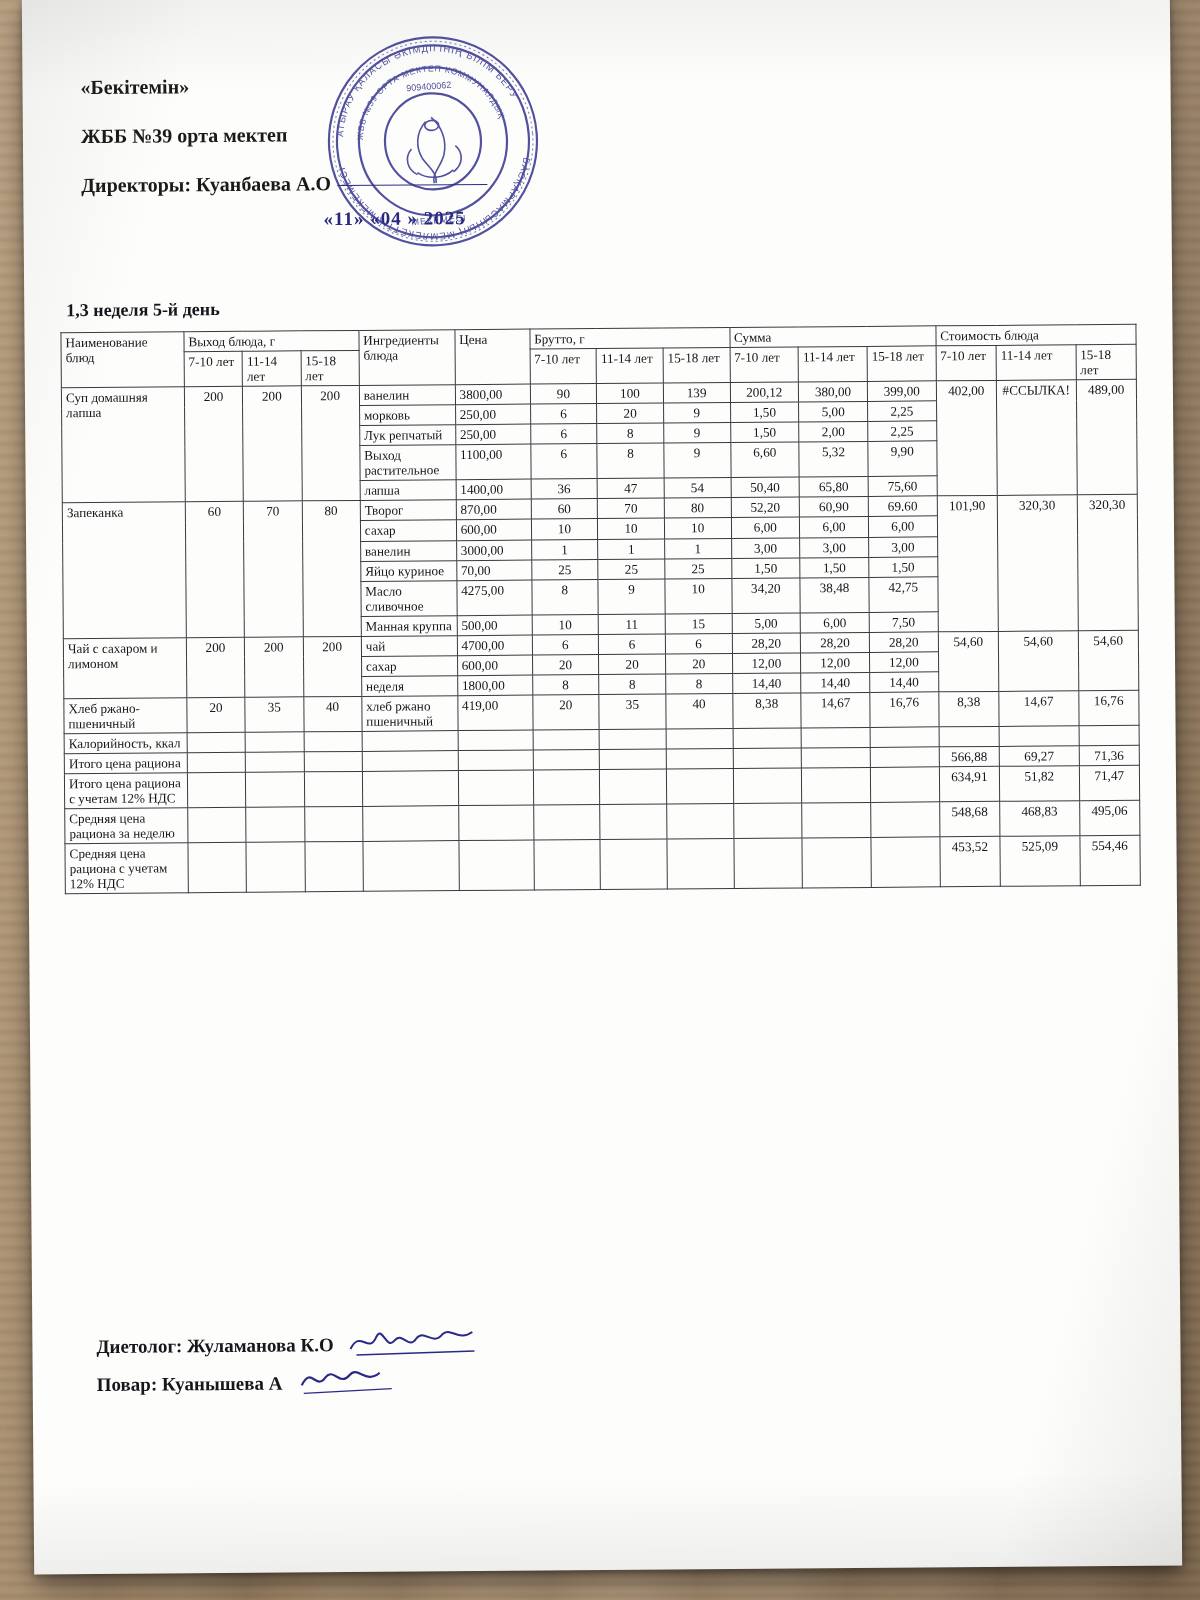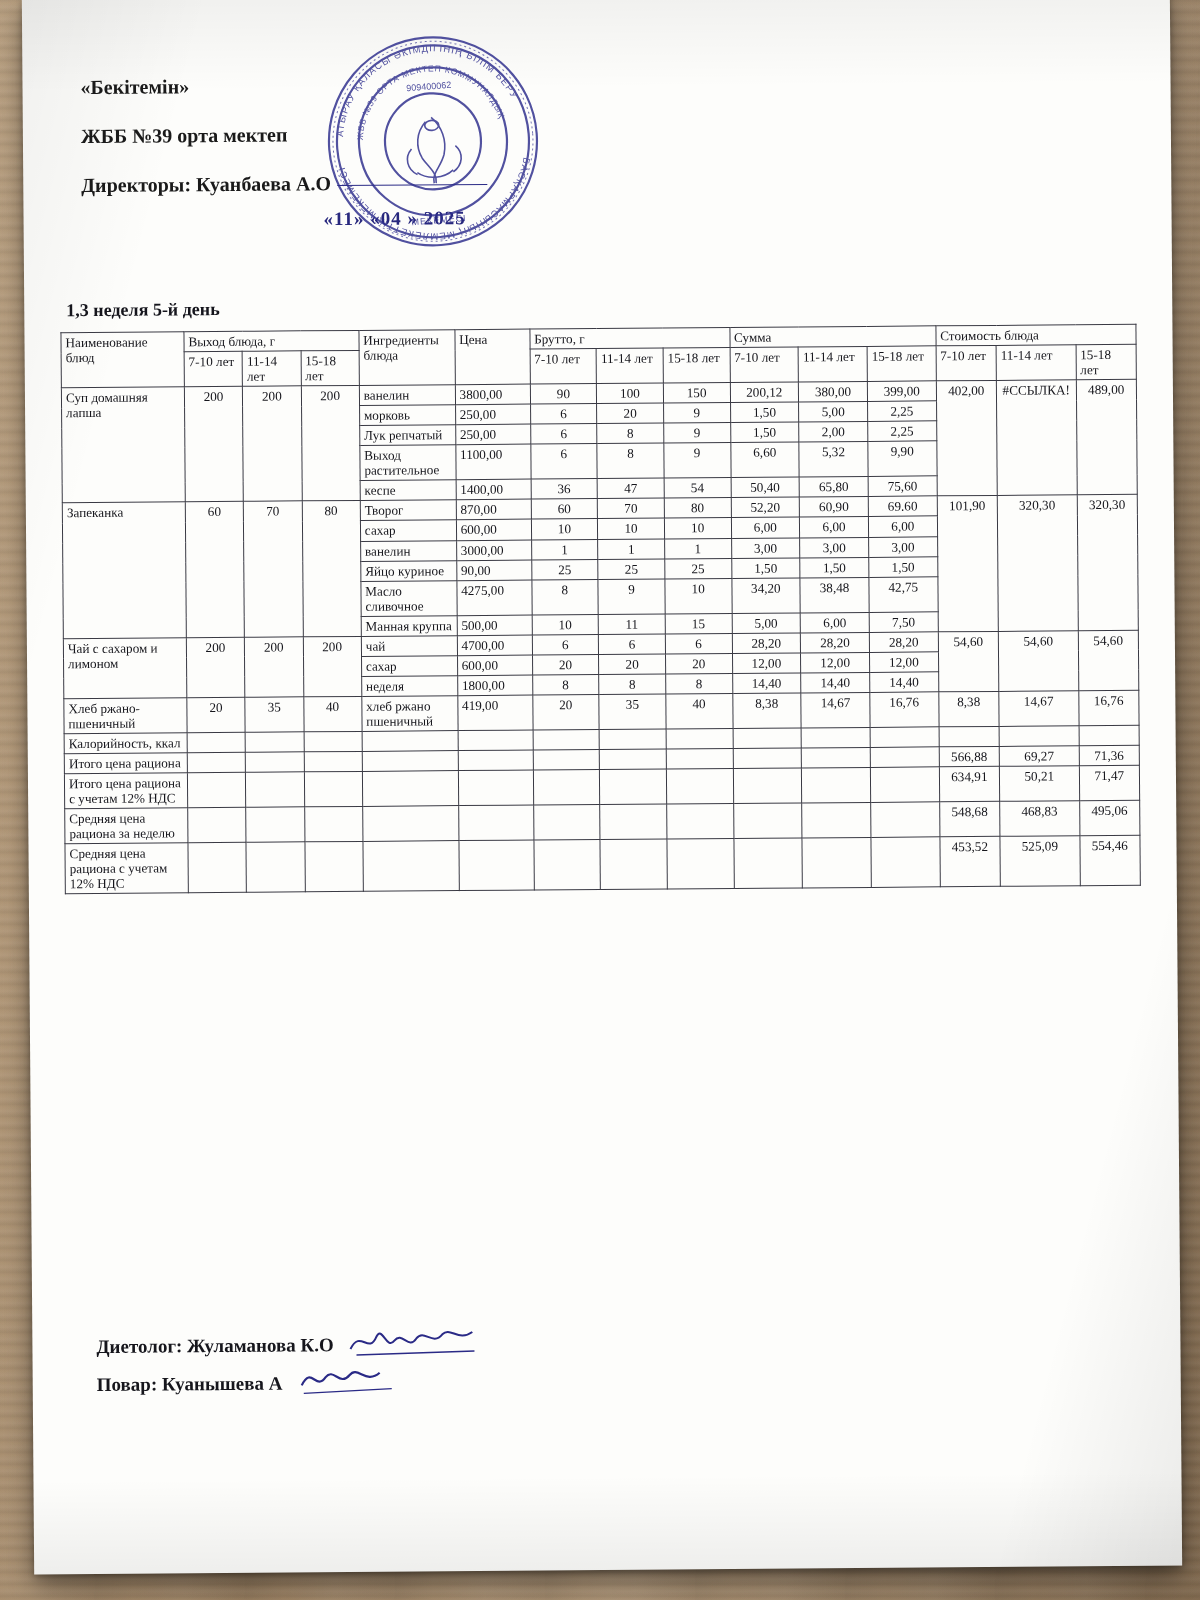--- a/index.html
+++ b/index.html
@@ -219,21 +219,21 @@
       <tbody id="tbody">
           <tr>
             <td class="dish" rowspan="5">Суп домашняя лапша</td>
             <td class="num" rowspan="5">200</td>
             <td class="num" rowspan="5">200</td>
             <td class="num" rowspan="5">200</td>
             <td>ванелин</td>
             <td>3800,00</td>
             <td class="num">90</td>
             <td class="num">100</td>
-            <td class="num">150</td>
+            <td class="num">139</td>
             <td class="num">200,12</td>
             <td class="num">380,00</td>
             <td class="num">399,00</td>
             <td class="num" rowspan="5">402,00</td>
             <td class="num" rowspan="5">#ССЫЛКА!</td>
             <td class="num" rowspan="5">489,00</td>
           </tr>
           <tr>
             <td>морковь</td>
             <td>250,00</td>
@@ -258,21 +258,21 @@
             <td>Выход растительное</td>
             <td>1100,00</td>
             <td class="num">6</td>
             <td class="num">8</td>
             <td class="num">9</td>
             <td class="num">6,60</td>
             <td class="num">5,32</td>
             <td class="num">9,90</td>
           </tr>
           <tr>
-            <td>кеспе</td>
+            <td>лапша</td>
             <td>1400,00</td>
             <td class="num">36</td>
             <td class="num">47</td>
             <td class="num">54</td>
             <td class="num">50,40</td>
             <td class="num">65,80</td>
             <td class="num">75,60</td>
           </tr>
           <tr>
             <td class="dish" rowspan="6">Запеканка</td>
@@ -306,21 +306,21 @@
             <td>3000,00</td>
             <td class="num">1</td>
             <td class="num">1</td>
             <td class="num">1</td>
             <td class="num">3,00</td>
             <td class="num">3,00</td>
             <td class="num">3,00</td>
           </tr>
           <tr>
             <td>Яйцо куриное</td>
-            <td>90,00</td>
+            <td>70,00</td>
             <td class="num">25</td>
             <td class="num">25</td>
             <td class="num">25</td>
             <td class="num">1,50</td>
             <td class="num">1,50</td>
             <td class="num">1,50</td>
           </tr>
           <tr>
             <td>Масло сливочное</td>
             <td>4275,00</td>
@@ -436,21 +436,21 @@
             <td>&nbsp;</td>
             <td>&nbsp;</td>
             <td>&nbsp;</td>
             <td>&nbsp;</td>
             <td>&nbsp;</td>
             <td>&nbsp;</td>
             <td>&nbsp;</td>
             <td>&nbsp;</td>
             <td>&nbsp;</td>
             <td class="num">634,91</td>
-            <td class="num">50,21</td>
+            <td class="num">51,82</td>
             <td class="num">71,47</td>
           </tr>
           <tr>
             <td class="dish">Средняя цена рациона за неделю</td>
             <td>&nbsp;</td>
             <td>&nbsp;</td>
             <td>&nbsp;</td>
             <td>&nbsp;</td>
             <td>&nbsp;</td>
             <td>&nbsp;</td>

